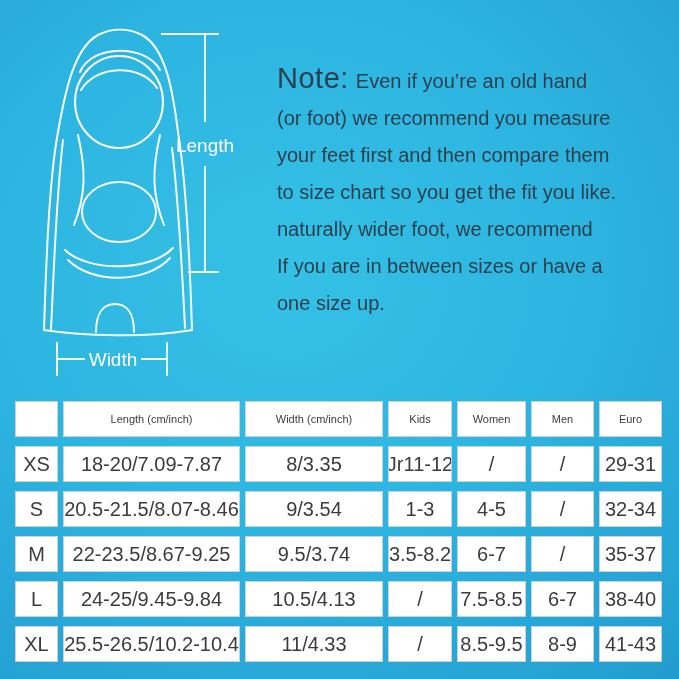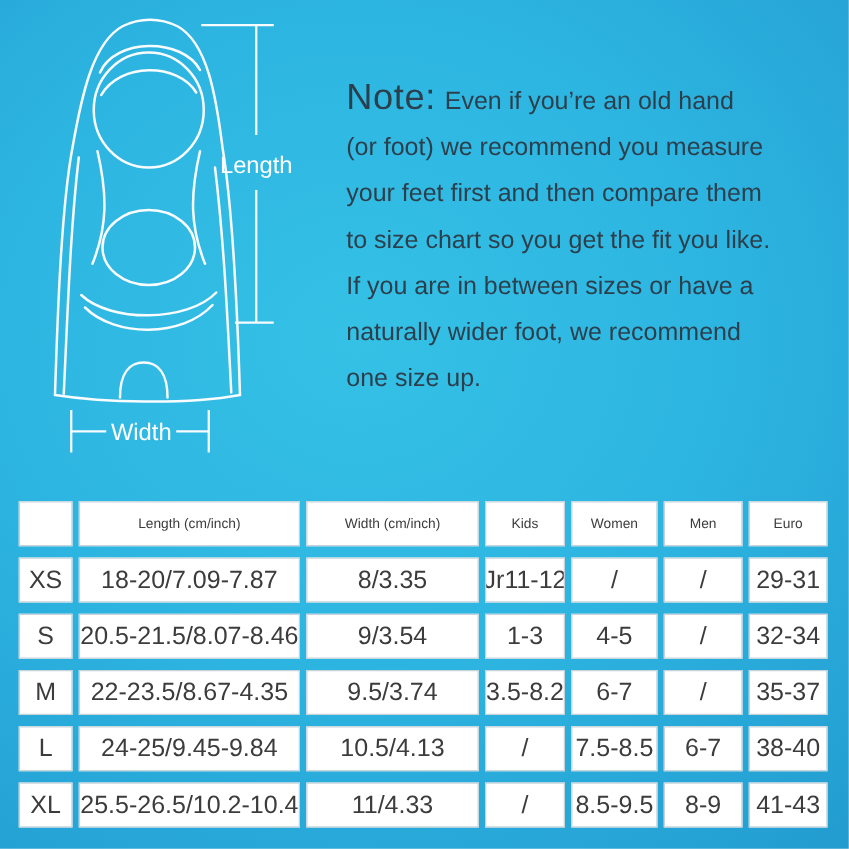--- a/index.html
+++ b/index.html
@@ -4,21 +4,21 @@
 <style>
   html,body{margin:0;padding:0;}
   .canvas{
     position:relative;
     width:679px;height:679px;
     overflow:hidden;
     font-family:"Liberation Sans",sans-serif;
     background:radial-gradient(95% 85% at 42% 40%, #35c1e6 0%, #2db5e1 45%, #25a2d4 82%, #2097c9 100%);
   }
   
-  .fin-figure{position:absolute;left:18px;top:6px;width:235px;height:368px;}
+  .fin-figure{position:absolute;left:18px;top:20px;width:235px;height:368px;}
   .fin-figure svg{display:block;}
   .artline{fill:none;stroke:#f8fcfe;stroke-width:2;stroke-linecap:round;}
   .dimline{fill:none;stroke:#f8fcfe;stroke-width:1.8;stroke-linecap:butt;}
   .dimlabel{fill:#ffffff;font-family:"Liberation Sans",sans-serif;font-size:19px;}
   
   .note{position:absolute;left:277px;top:60px;width:395px;color:#2c3f4c;}
   .note-line{line-height:37px;white-space:nowrap;font-size:20px;}
   .note-title{font-size:29px;letter-spacing:0.5px;margin-right:7px;}
   
   .size-table{
@@ -72,22 +72,22 @@
       <path class="dimline" d="M 39 322 V 356 M 149 322 V 356 M 39 339 H 67 M 123 339 H 149"></path>
       <text class="dimlabel" x="95" y="346" text-anchor="middle">Width</text>
     </svg>
   </div>
 
   <div class="note">
     <div class="note-line"><span class="note-title">Note:</span><span>Even if you’re an old hand</span></div>
     <div class="note-line">(or foot) we recommend you measure</div>
     <div class="note-line">your feet first and then compare them</div>
     <div class="note-line">to size chart so you get the fit you like.</div>
+    <div class="note-line">naturally wider foot, we recommend</div>
     <div class="note-line">If you are in between sizes or have a</div>
-    <div class="note-line">naturally wider foot, we recommend</div>
     <div class="note-line">one size up.</div>
   </div>
 
   <div class="size-table">
 
     <div class="cell hdr"></div>
     <div class="cell hdr">Length (cm/inch)</div>
     <div class="cell hdr">Width (cm/inch)</div>
     <div class="cell hdr">Kids</div>
     <div class="cell hdr">Women</div>
@@ -104,21 +104,21 @@
 
     <div class="cell">S</div>
     <div class="cell">20.5-21.5/8.07-8.46</div>
     <div class="cell">9/3.54</div>
     <div class="cell">1-3</div>
     <div class="cell">4-5</div>
     <div class="cell">/</div>
     <div class="cell">32-34</div>
 
     <div class="cell">M</div>
-    <div class="cell">22-23.5/8.67-4.35</div>
+    <div class="cell">22-23.5/8.67-9.25</div>
     <div class="cell">9.5/3.74</div>
     <div class="cell">3.5-8.2</div>
     <div class="cell">6-7</div>
     <div class="cell">/</div>
     <div class="cell">35-37</div>
 
     <div class="cell">L</div>
     <div class="cell">24-25/9.45-9.84</div>
     <div class="cell">10.5/4.13</div>
     <div class="cell">/</div>

